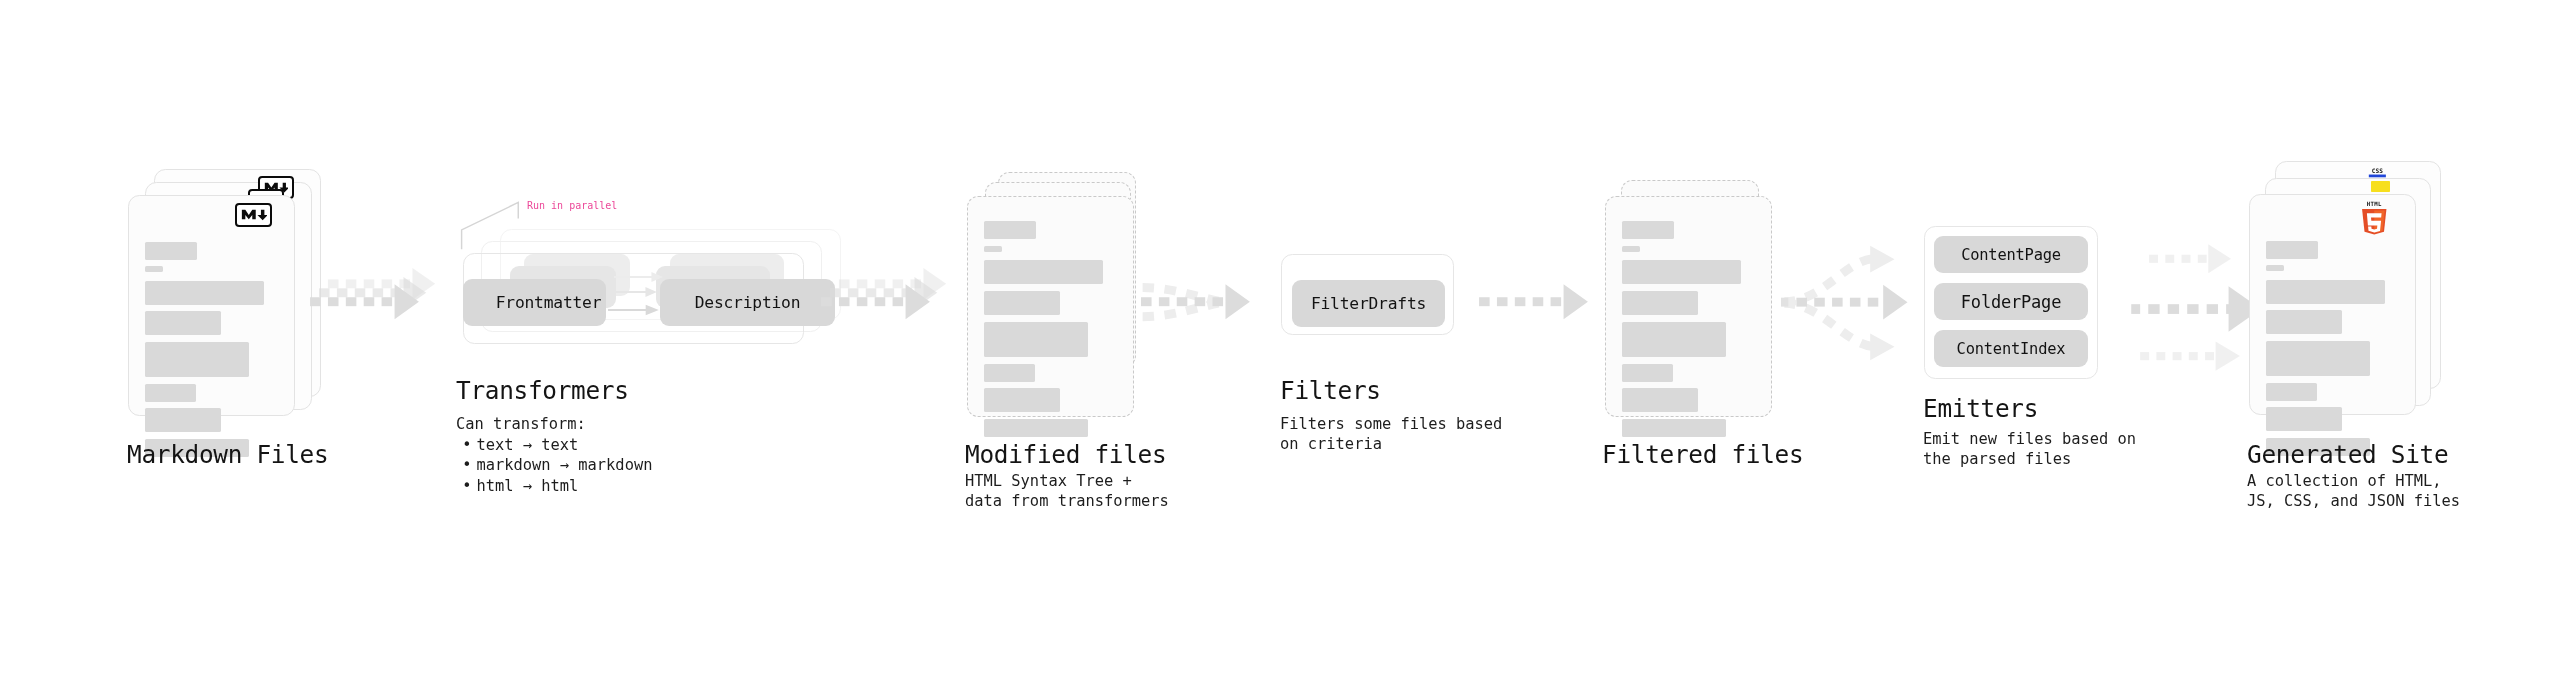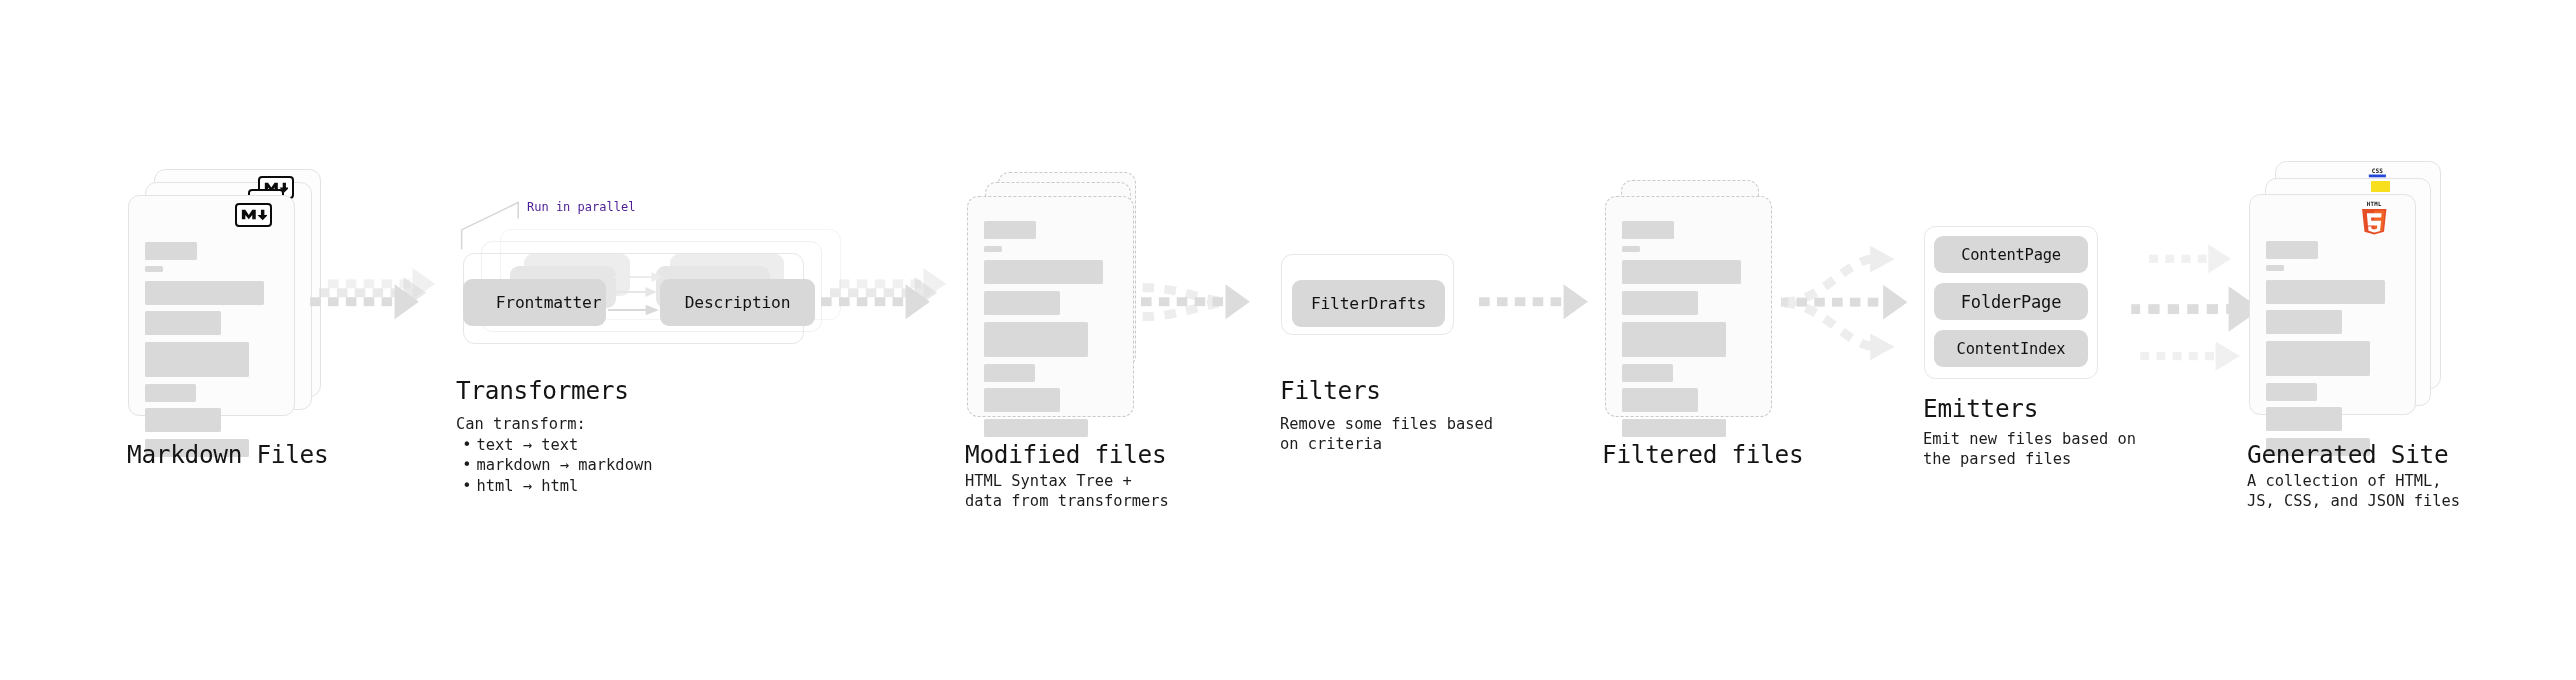--- a/index.html
+++ b/index.html
@@ -108,22 +108,22 @@
   
   .arrow { position: absolute; }
   .arrow svg { display: block; overflow: visible; }
 
   
   .bracket { position: absolute; }
   .bracket svg { display: block; overflow: visible; }
   .bracket-label {
     position: absolute;
     font-family: "DejaVu Sans Mono", "Liberation Mono", monospace;
-    font-size: 12px;
-    color: #4c1d95;
+    font-size: 10px;
+    color: #ec4899;
     white-space: nowrap;
   }
 
   
   .lang-badge { position: absolute; }
   .lang-badge svg { display: block; }
   .js-badge {
     position: absolute;
     background: #f7df1e;
     border-radius: 0.8px;
@@ -236,21 +236,21 @@
 
     <div class="chip" style="left:463px; top:279px; width:143px; height:47px;padding-left:28px;">Frontmatter</div>
 
     <div class="arrow" style="left:608px; top:301px;">
       <svg width="59" height="18" viewBox="0 0 72 22">
         <line x1="0" y1="11" x2="48" y2="11" stroke="#d9d9d9" stroke-width="2.4"></line>
         <path d="M46 4.5 L62 11 L46 17.5 Z" fill="#d9d9d9"></path>
       </svg>
     </div>
 
-    <div class="chip" style="left:660px; top:279px; width:155px; height:47px;">Description</div>
+    <div class="chip" style="left:660px; top:279px; width:175px; height:47px;">Description</div>
 
     <div class="stage-title" style="left:456px; top:376px;">Transformers</div>
 
     <div class="stage-desc" style="left:456px; top:414px;">Can transform:</div>
 
     <div class="bullets" style="left:459px; top:435px;">
       <div class="b-row">text → text</div>
       <div class="b-row">markdown → markdown</div>
       <div class="b-row">html → html</div>
     </div>
@@ -316,21 +316,21 @@
       <rect x="88" y="36" width="13" height="11" fill="#dcdcdc"></rect>
       <path d="M104 20 L134 41.5 L104 63 Z" fill="#dcdcdc"></path>
     </svg>
   </div>
 
   <div>
     <div class="groupbox" style="left:1281px; top:254px; width:173px; height:81px;"></div>
     <div class="chip" style="left:1292px; top:280px; width:153px; height:47px;">FilterDrafts</div>
 
     <div class="stage-title" style="left:1280px; top:376px;text-align:center;">Filters</div>
-    <div class="stage-desc" style="left:1280px; top:414px;">Remove some files based
+    <div class="stage-desc" style="left:1280px; top:414px;">Filters some files based
 on criteria</div>
   </div>
 
   <div class="arrow" style="left:1479px; top:268px;">
     <svg width="122" height="65" viewBox="0 0 150 80">
       <rect x="0" y="36" width="13" height="11" fill="#dcdcdc"></rect>
         <rect x="22" y="36" width="13" height="11" fill="#dcdcdc"></rect>
       <rect x="44" y="36" width="13" height="11" fill="#dcdcdc"></rect>
         <rect x="66" y="36" width="13" height="11" fill="#dcdcdc"></rect>
       <rect x="88" y="36" width="13" height="11" fill="#dcdcdc"></rect>

